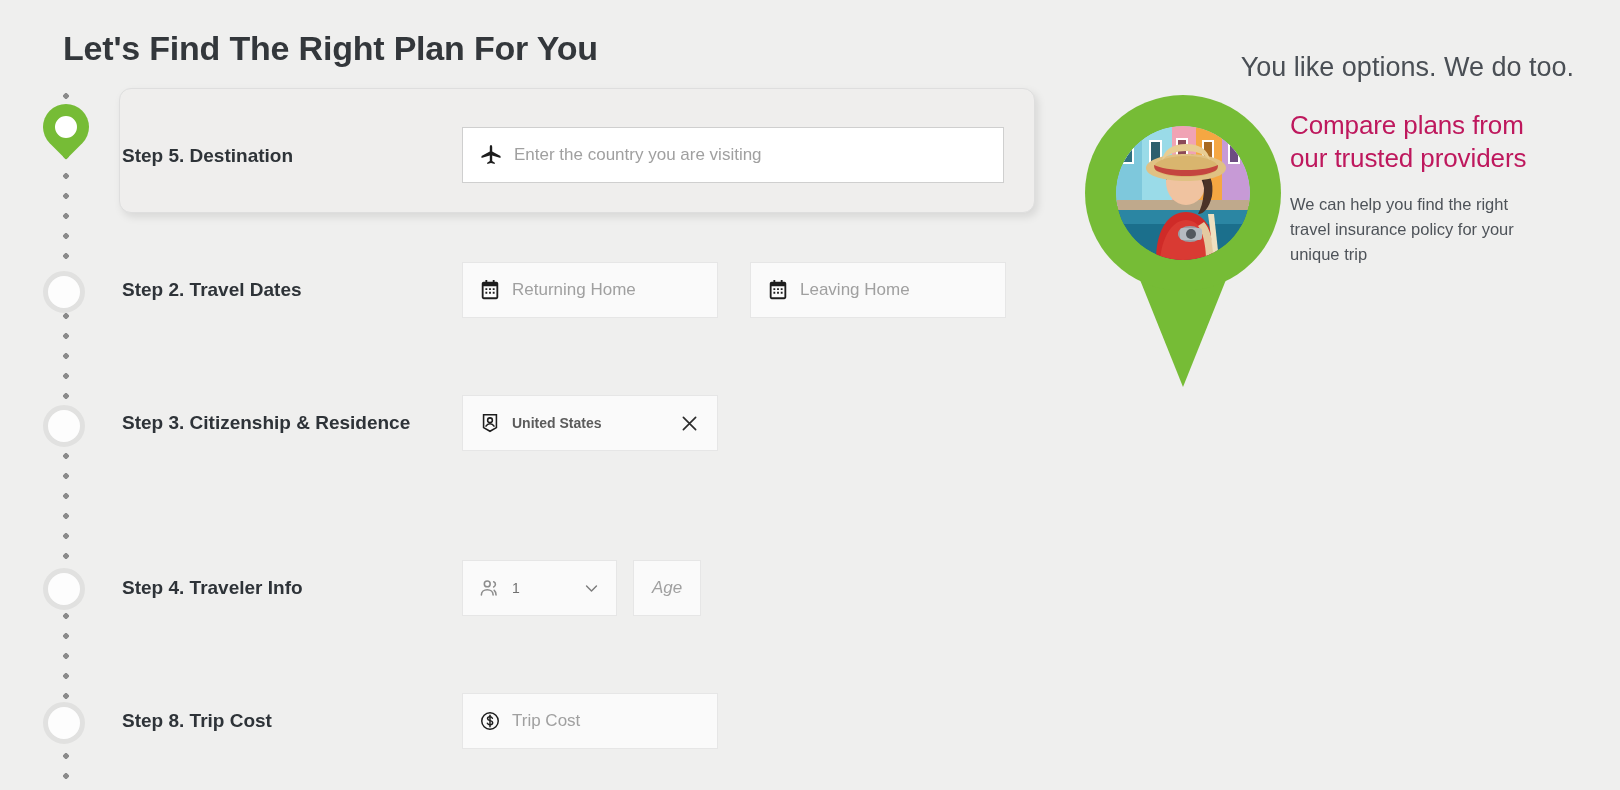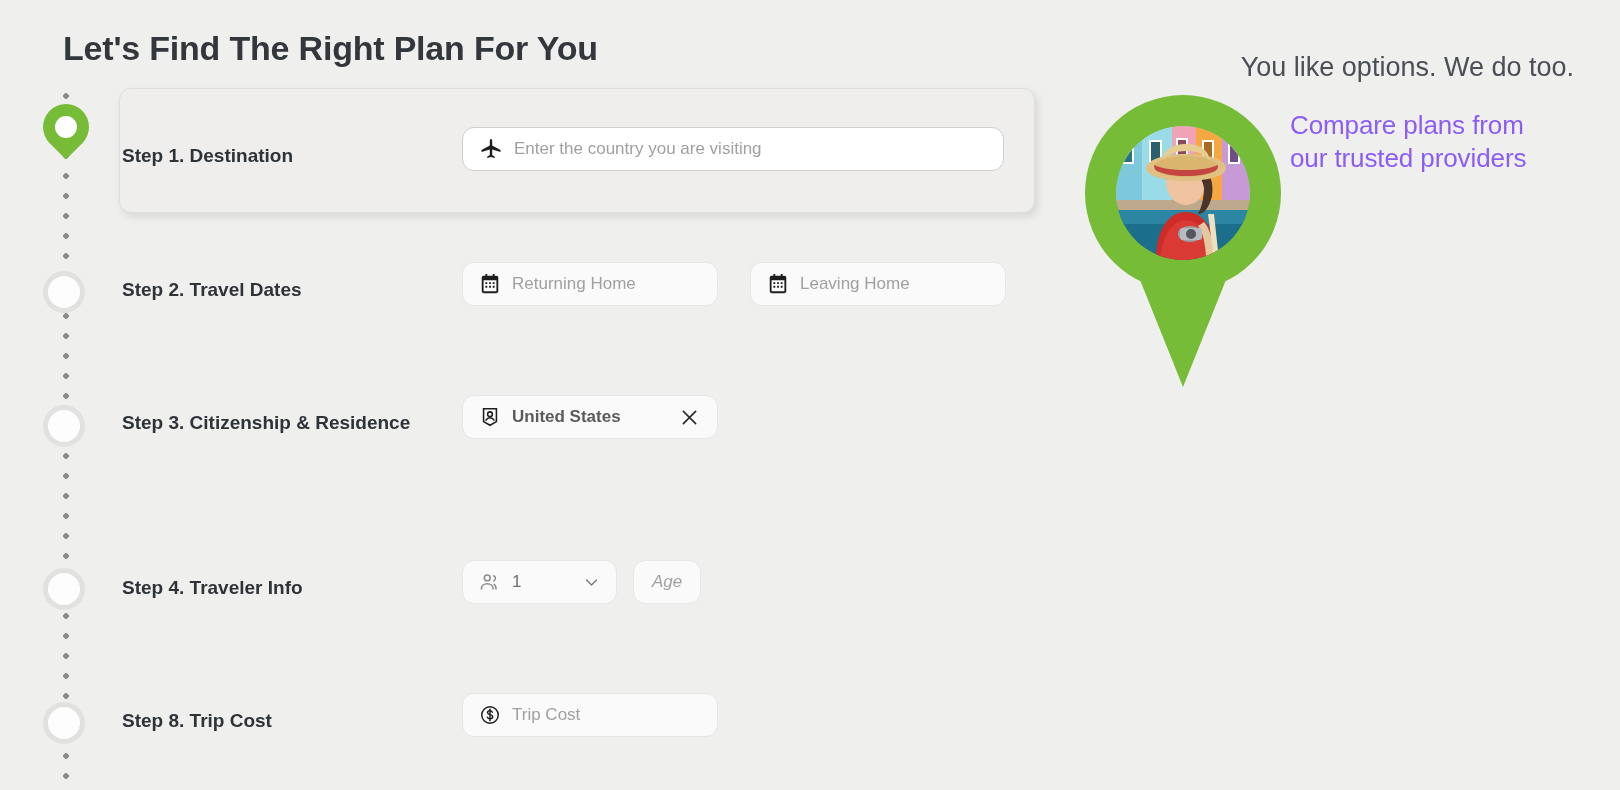--- a/index.html
+++ b/index.html
@@ -65,26 +65,26 @@
   .step-label {
     position: absolute; left: 122px;
     font-size: 19px; font-weight: bold; color: #2e3338;
     line-height: 31px; width: 320px;
   }
   .fields { position: absolute; left: 462px; display: flex; }
 
   .field {
     position: relative; display: flex; align-items: center;
     background: #fafafa; border: 1px solid #e6e6e6;
-    border-radius: 12px; height: 44px; padding: 0 16px;
+    border-radius: 0; height: 56px; padding: 0 16px;
     gap: 11px;
   }
   .field.white { background: #ffffff; border: 1px solid #cfcfcf; }
   .field .ph { font-size: 17px; color: #a0a0a0; }
-  .field .val { font-size: 17px; color: #5b5b5b; font-weight: bold; }
+  .field .val { font-size: 14px; color: #5b5b5b; font-weight: bold; }
   .field .val.plain { font-weight: normal; color: #6f6f6f; }
   .ico { display: flex; align-items: center; justify-content: center; flex: none; }
 
   .w-256 { width: 256px; }
   .w-542 { width: 542px; }
   .w-155 { width: 155px; }
   .w-68  { width: 68px; font-style: italic; }
 
   .chip-x {
     margin-left: auto; display: flex; align-items: center;
@@ -111,21 +111,21 @@
     border-top: 172px solid #76bc36;
   }
   .pin-photo {
     position: absolute; left: 31px; top: 31px;
     width: 134px; height: 134px; border-radius: 50%;
     overflow: hidden;
   }
   .photo-inner { position: absolute; inset: 0; }
   .promo-text { position: absolute; left: 205px; top: 14px; width: 258px; }
   .promo-title {
-    font-size: 26px; color: #8b5cf6; line-height: 33px; letter-spacing: -0.1px;
+    font-size: 26px; color: #be185d; line-height: 33px; letter-spacing: -0.1px;
   }
   .promo-sub {
     margin-top: 17px; font-size: 16.5px; color: #4e5359; line-height: 25px;
   }
 </style>
 </head>
 <body>
 
 <div class="page">
 
@@ -138,21 +138,21 @@
     </div>
     <div class="marker circle-marker" style="top:185px"></div>
     <div class="marker circle-marker" style="top:319px"></div>
     <div class="marker circle-marker" style="top:482px"></div>
     <div class="marker circle-marker" style="top:616px"></div>
   </div>
 
   <div class="active-card"></div>
 
   <div class="step-row" style="top:140px">
-    <div class="step-label">Step 1. Destination</div>
+    <div class="step-label">Step 5. Destination</div>
     <div class="fields" style="top:-13px">
       <div class="field white w-542">
         <span class="ico">
           <svg width="24" height="24" viewBox="0 0 24 24" fill="#1d1d1d">
             <path d="M12 2c-.7 0-1.2.9-1.2 2v4.6L2.5 13v2l8.3-2.5V18l-2.6 1.7V21l3.8-1 3.8 1v-1.3L13.2 18v-5.5l8.3 2.5v-2l-8.3-4.4V4c0-1.1-.5-2-1.2-2z"></path>
           </svg>
         </span>
         <span class="ph">Enter the country you are visiting</span>
       </div>
     </div>
@@ -288,16 +288,17 @@
             <ellipse cx="74" cy="108" rx="12" ry="8" fill="#9aa0a6"></ellipse>
             <rect x="64" y="102" width="22" height="12" rx="3" fill="#b5bbc1"></rect>
             <circle cx="75" cy="108" r="5" fill="#52585e"></circle>
             <path d="M92 88l6 46h5l-5-46z" fill="#efe0c0"></path>
           </g>
         </svg>
       </div>
     </div>
     <div class="promo-text">
       <div class="promo-title">Compare plans from our trusted providers</div>
+      <div class="promo-sub">We can help you find the right travel insurance policy for your unique trip</div>
     </div>
   </div>
 
 </div>
 
 </body></html>

